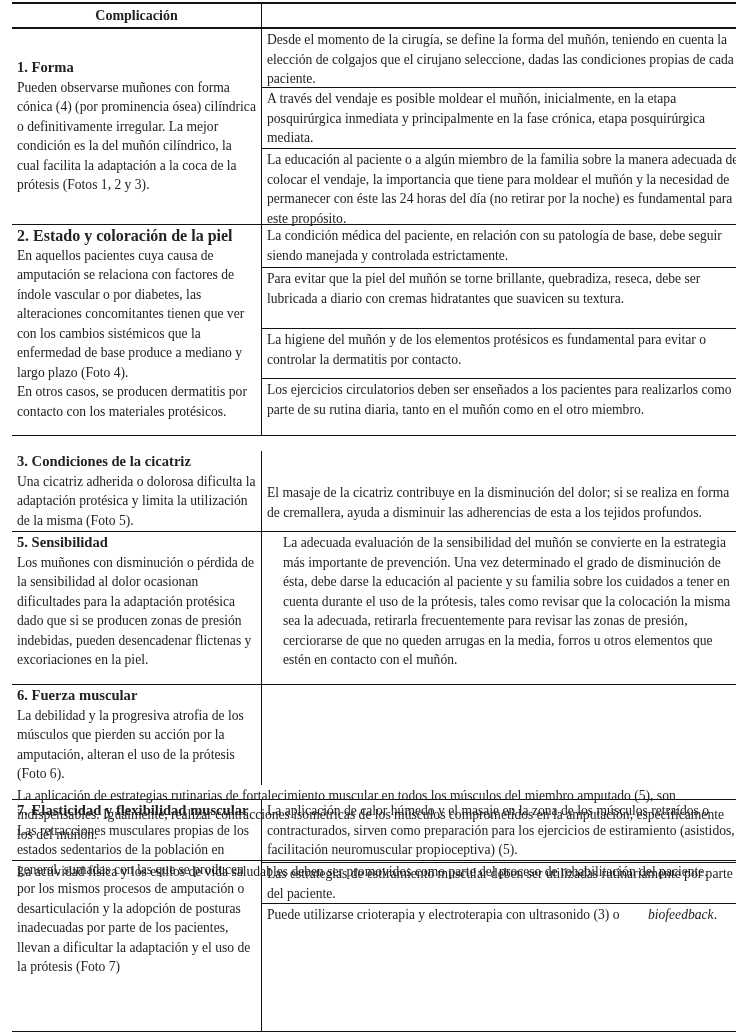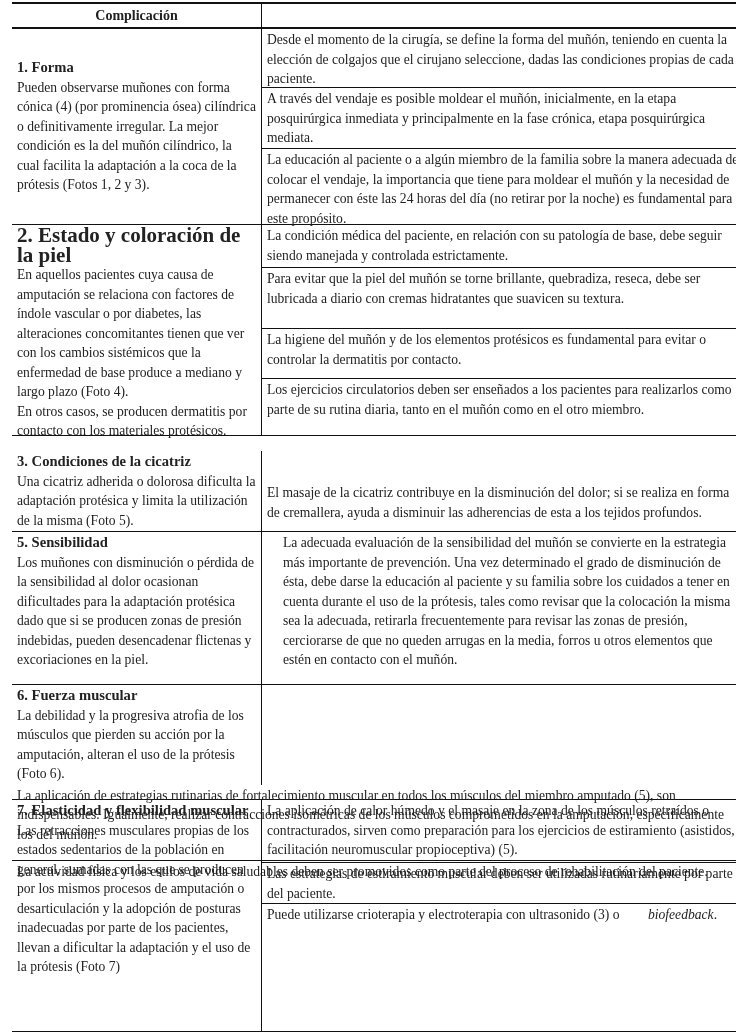--- a/index.html
+++ b/index.html
@@ -33,21 +33,21 @@
     </div>
     <div class="right">
       <div class="sub" style="height:59px">Desde el momento de la cirugía, se define la forma del muñón, teniendo en cuenta la elección de colgajos que el cirujano seleccione, dadas las condiciones propias de cada paciente.</div>
       <div class="sub" style="height:61px">A través del vendaje es posible moldear el muñón, inicialmente, en la etapa posquirúrgica inmediata y principalmente en la fase crónica, etapa posquirúrgica mediata.</div>
       <div class="sub">La educación al paciente o a algún miembro de la familia sobre la manera adecuada de colocar el vendaje, la importancia que tiene para moldear el muñón y la necesidad de permanecer con éste las 24 horas del día (no retirar por la noche) es fundamental para este propósito.</div>
     </div>
   </div>
 
   <div class="row" style="height:211px;">
     <div class="left top">
-      <div class="title" style="font-size:21px;">2. Estado y coloración de la piel</div>
+      <div class="title" style="font-size:16px;">2. Estado y coloración de la piel</div>
       <div>En aquellos pacientes cuya causa de amputación se relaciona con factores de índole vascular o por diabetes, las alteraciones concomitantes tienen que ver con los cambios sistémicos que la enfermedad de base produce a mediano y largo plazo (Foto 4).</div>
       <div>En otros casos, se producen dermatitis por contacto con los materiales protésicos.</div>
     </div>
     <div class="right">
       <div class="sub" style="height:43px">La condición médica del paciente, en relación con su patología de base, debe seguir siendo manejada y controlada estrictamente.</div>
       <div class="sub" style="height:61px">Para evitar que la piel del muñón se torne brillante, quebradiza, reseca, debe ser lubricada a diario con cremas hidratantes que suavicen su textura.</div>
       <div class="sub">La higiene del muñón y de los elementos protésicos es fundamental para evitar o controlar la dermatitis por contacto.</div>
       <div class="sub" style="height:61px">Los ejercicios circulatorios deben ser enseñados a los pacientes para realizarlos como parte de su rutina diaria, tanto en el muñón como en el otro miembro.</div>
     </div>
   </div>

